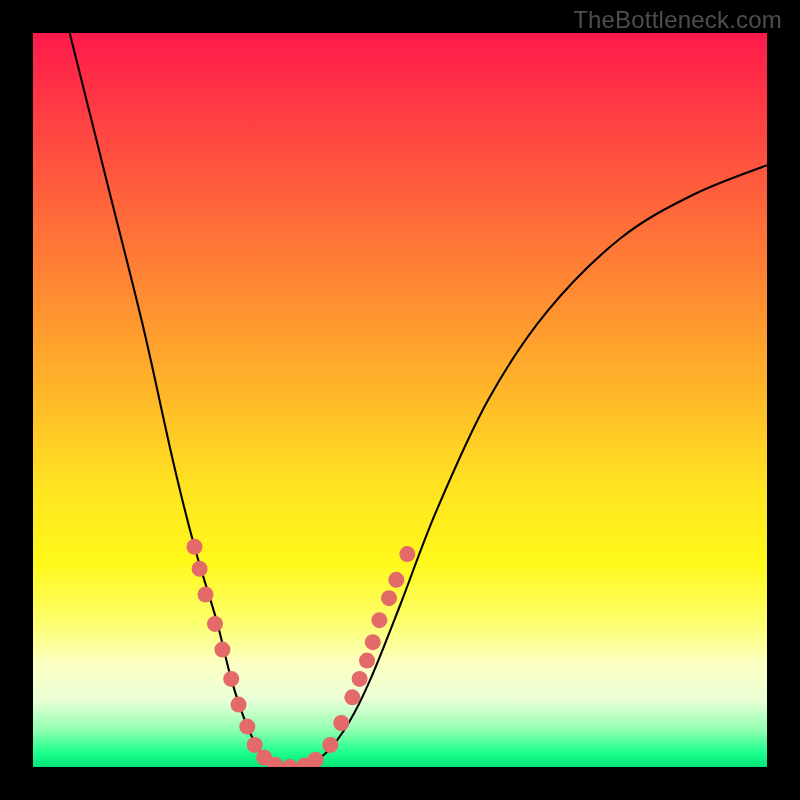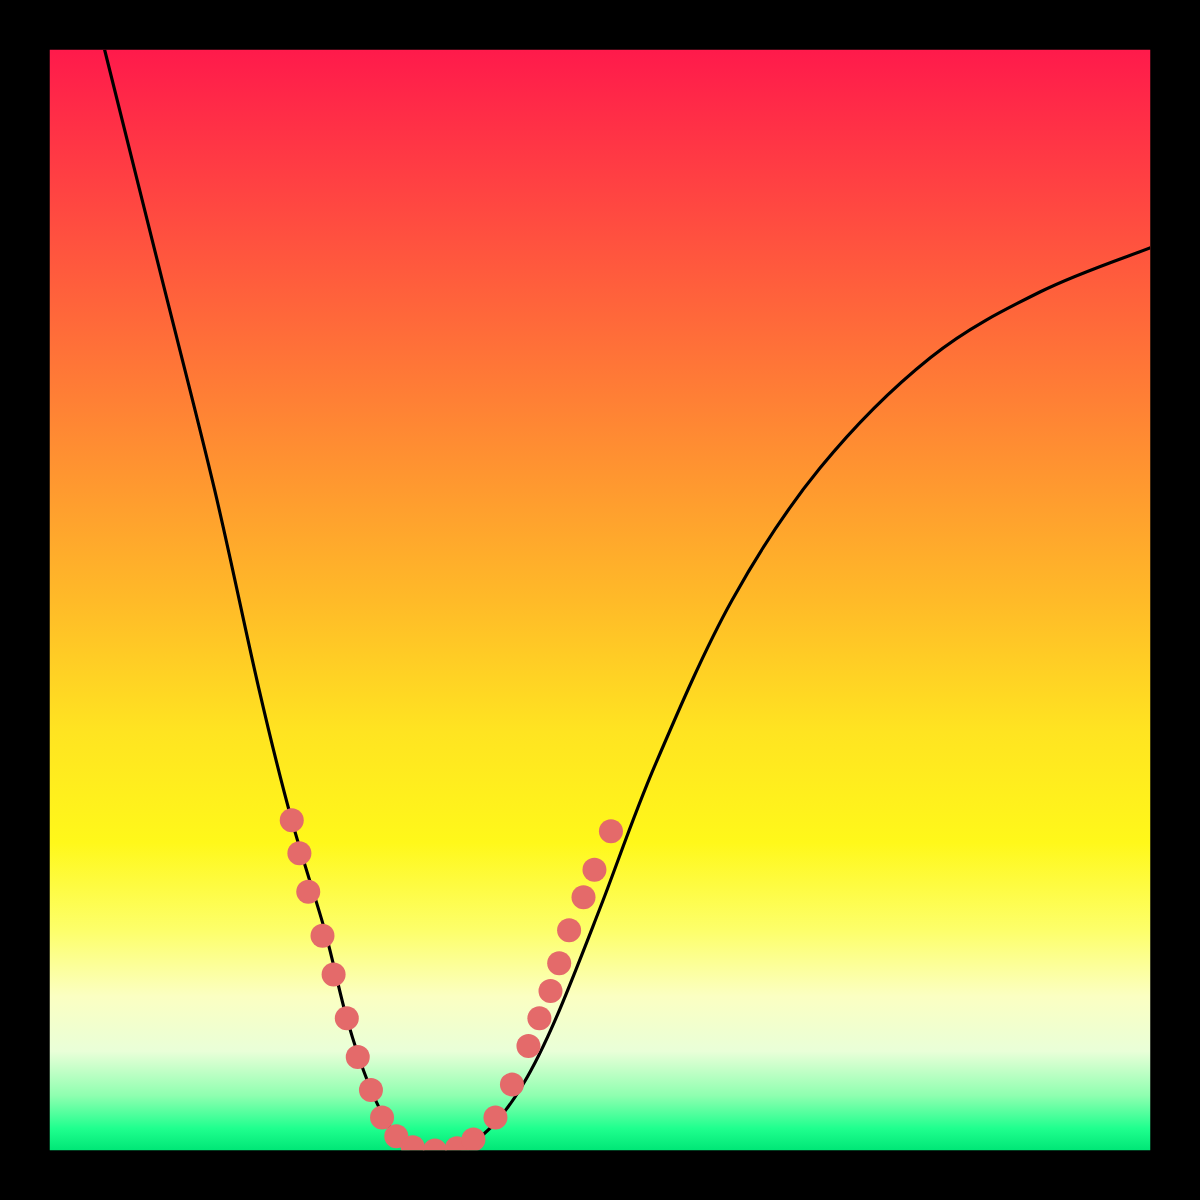--- a/index.html
+++ b/index.html
@@ -57,20 +57,21 @@
   }
   svg.curve {
     position: absolute;
     inset: 0;
   }
 </style>
 </head>
 <body>
 
 <div class="frame">
+  <div class="watermark">TheBottleneck.com</div>
   <div class="plot-area">
     <div class="gradient-bg"></div>
     <svg class="curve" viewBox="0 0 734 734" preserveAspectRatio="none">
       <path id="main-curve" fill="none" stroke="#000000" stroke-width="2.1" d="M 36.7 0.0 C 42.8 24.5, 61.2 97.9, 73.4 146.8 C 85.6 195.7, 99.1 247.1, 110.1 293.6 C 121.1 340.1, 130.9 389.0, 139.5 425.7 C 148.0 462.4, 154.1 486.9, 161.5 513.8 C 168.8 540.7, 177.4 565.2, 183.5 587.2 C 189.6 609.2, 193.3 628.8, 198.2 645.9 C 203.1 663.0, 208.0 677.7, 212.9 690.0 C 217.8 702.2, 222.6 712.0, 227.5 719.3 C 232.4 726.7, 237.3 731.6, 242.2 734.0 C 247.1 736.4, 252.0 734.0, 256.9 734.0 C 261.8 734.0, 265.5 736.4, 271.6 734.0 C 277.7 731.6, 286.3 726.7, 293.6 719.3 C 300.9 712.0, 308.3 702.2, 315.6 690.0 C 323.0 677.7, 329.1 665.5, 337.6 645.9 C 346.2 626.3, 356.0 600.7, 367.0 572.5 C 378.0 544.4, 389.0 511.4, 403.7 477.1 C 418.4 442.8, 436.7 400.0, 455.1 367.0 C 473.4 334.0, 491.8 305.8, 513.8 278.9 C 535.8 252.0, 562.7 225.1, 587.2 205.5 C 611.7 185.9, 636.1 173.7, 660.6 161.5 C 685.1 149.2, 721.8 137.0, 734.0 132.1"></path>
       <g id="dots">
           <circle cx="161.5" cy="513.8" r="8" fill="#e46a6a"></circle>
           <circle cx="166.6" cy="535.8" r="8" fill="#e46a6a"></circle>
           <circle cx="172.5" cy="561.5" r="8" fill="#e46a6a"></circle>
           <circle cx="182.0" cy="590.9" r="8" fill="#e46a6a"></circle>
           <circle cx="189.4" cy="616.6" r="8" fill="#e46a6a"></circle>

